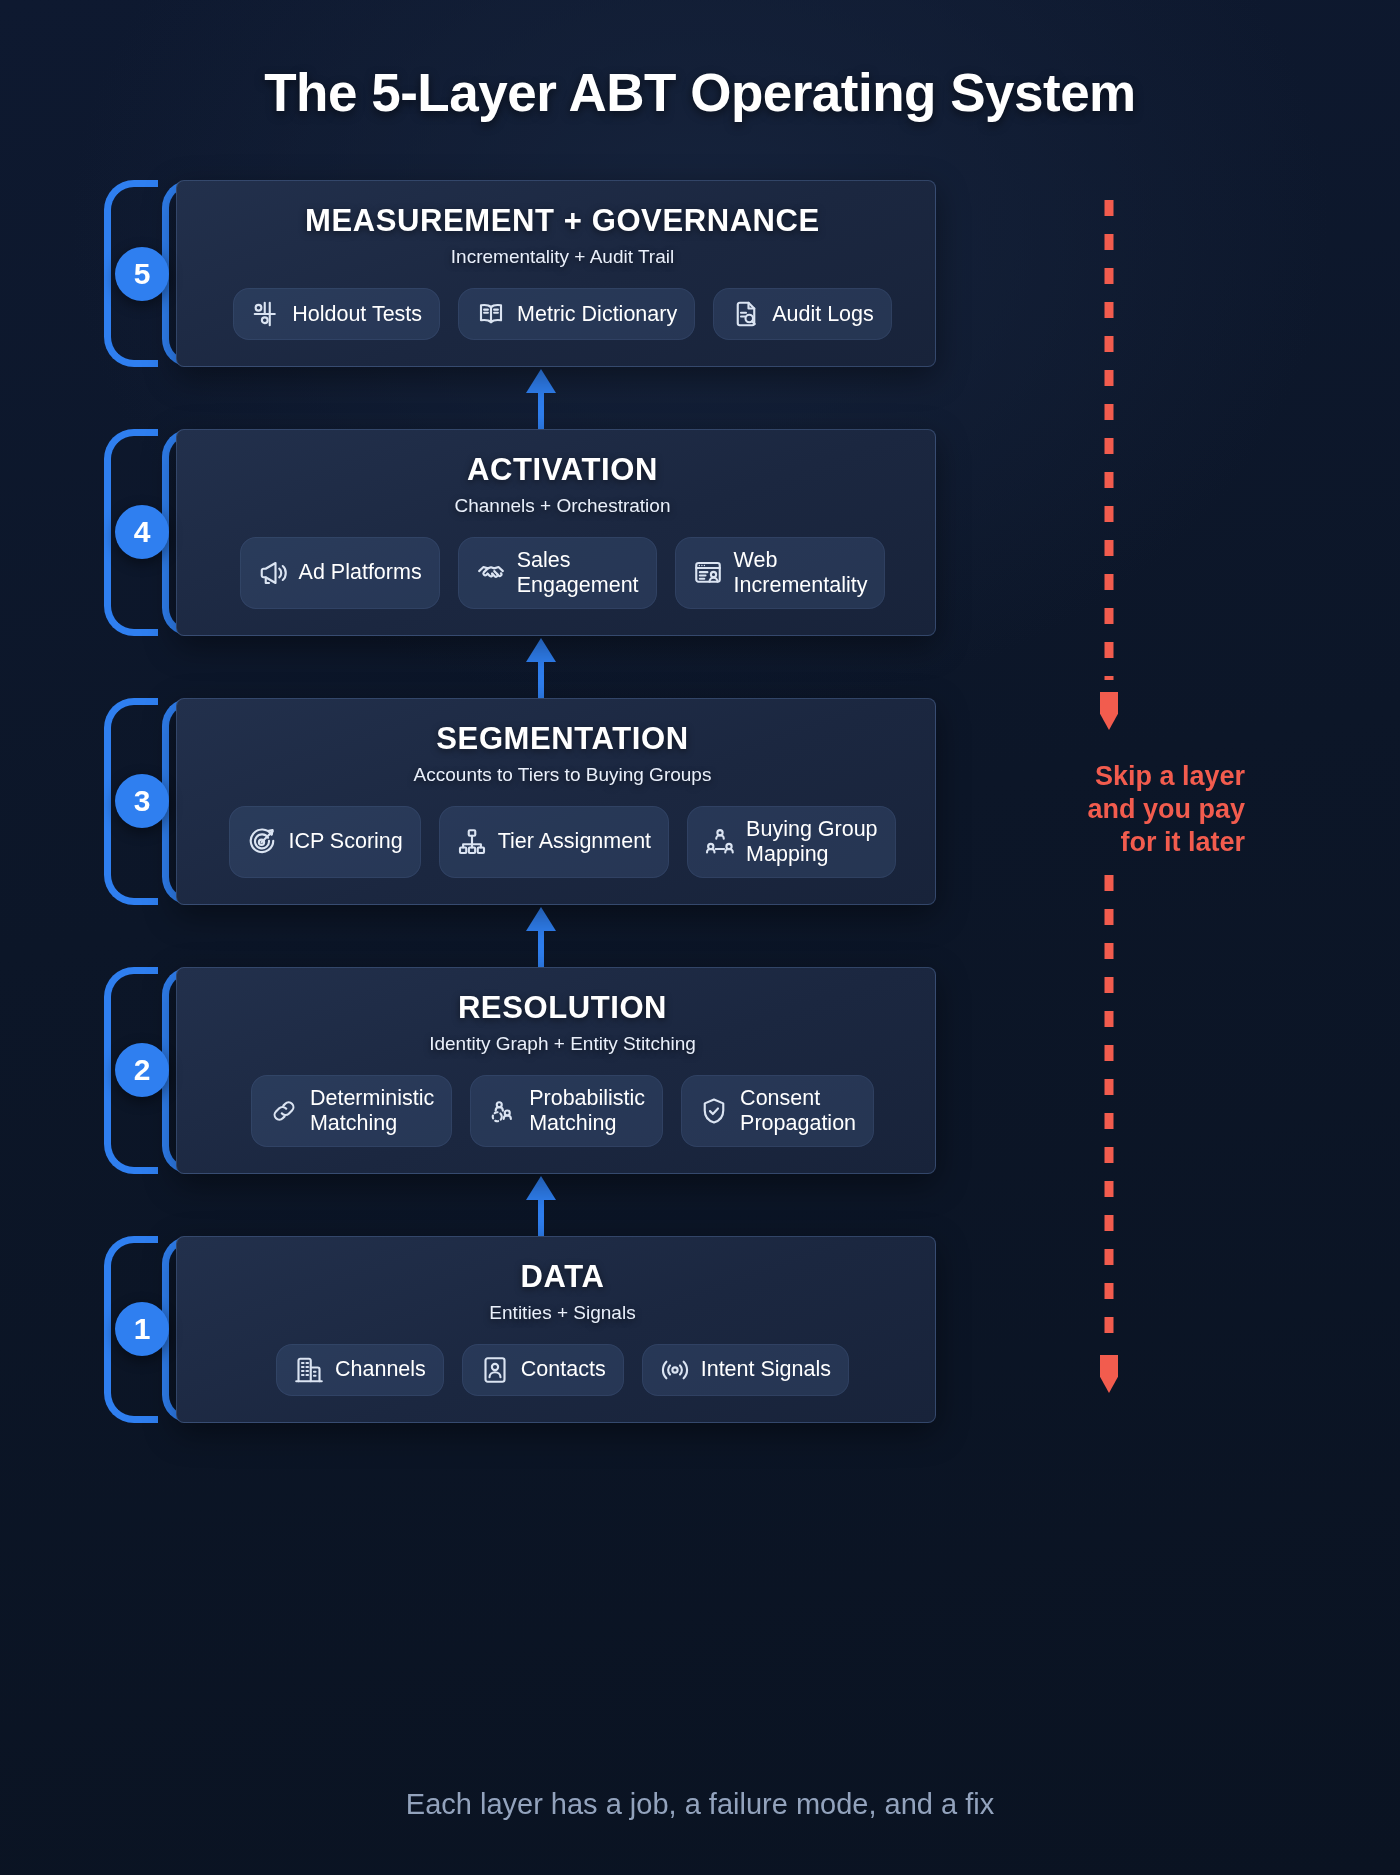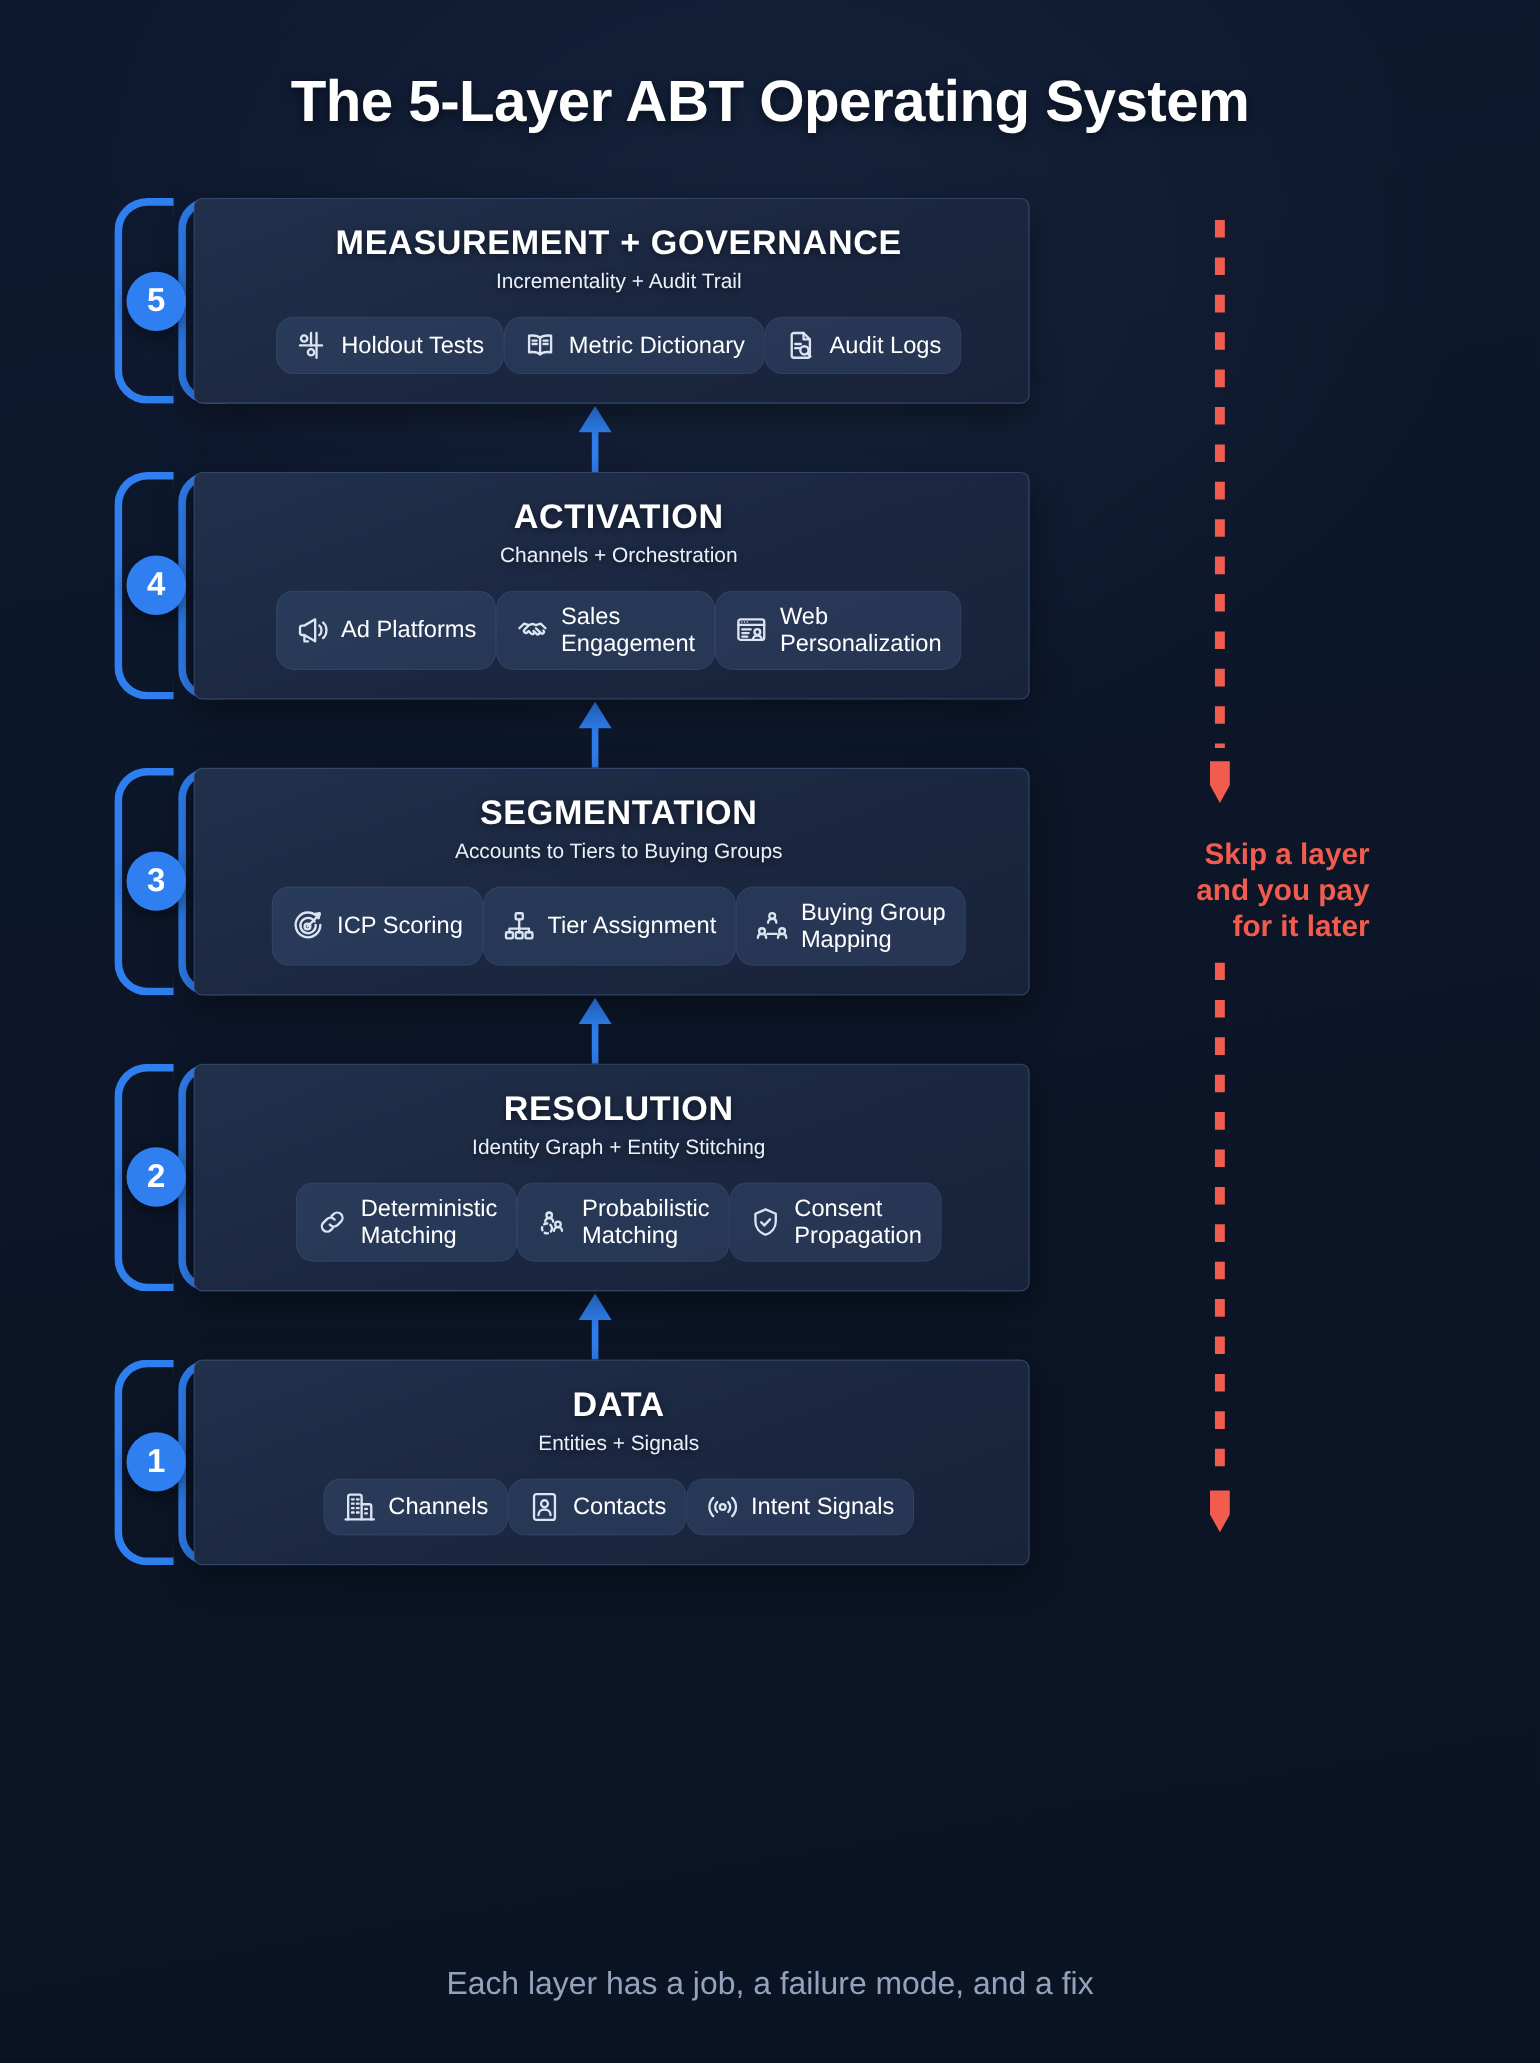--- a/index.html
+++ b/index.html
@@ -137,20 +137,21 @@
     color: #eaf0fb;
     font-size: 19px;
     margin-top: 7px;
     text-shadow: 0 2px 6px rgba(0,0,0,0.5);
   }
 
   .chips {
     display: flex;
     justify-content: center;
     align-items: stretch;
+    gap: 18px;
     margin-top: 20px;
   }
 
   .chip {
     display: flex;
     align-items: center;
     gap: 11px;
     padding: 11px 18px;
     border-radius: 16px;
     background: rgba(70,95,140,0.30);
@@ -300,21 +301,21 @@
                     <circle cx="5.1" cy="6" r=".55" fill="#dbe4f2"></circle>
                     <circle cx="7.1" cy="6" r=".55" fill="#dbe4f2"></circle>
                     <circle cx="9.1" cy="6" r=".55" fill="#dbe4f2"></circle>
                     <line x1="5.5" y1="11.3" x2="11.5" y2="11.3" stroke="#dbe4f2" stroke-width="1.7" fill="none" stroke-linecap="round" stroke-linejoin="round"></line>
                     <line x1="5.5" y1="14" x2="10" y2="14" stroke="#dbe4f2" stroke-width="1.7" fill="none" stroke-linecap="round" stroke-linejoin="round"></line>
                     <line x1="5.5" y1="16.6" x2="9" y2="16.6" stroke="#dbe4f2" stroke-width="1.7" fill="none" stroke-linecap="round" stroke-linejoin="round"></line>
                     <circle cx="16.4" cy="13.2" r="2.1" stroke="#dbe4f2" stroke-width="1.7" fill="none" stroke-linecap="round" stroke-linejoin="round"></circle>
                     <path d="M13.2 19c0-2 1.5-3.2 3.2-3.2S19.6 17 19.6 19" stroke="#dbe4f2" stroke-width="1.7" fill="none" stroke-linecap="round" stroke-linejoin="round"></path>
                   </svg></span>
       <span>Web
-Personalization</span>
+Incrementality</span>
     </div>
             </div>
       </div>
     </div>
       </div>
       <div class="up-arrow">
         <svg width="34" height="62">
     <line x1="17" y1="62" x2="17" y2="22" stroke="#2f7ff0" stroke-width="6"></line>
     <polygon points="17,2 2,26 32,26" fill="#2f7ff0"></polygon>
   </svg>

